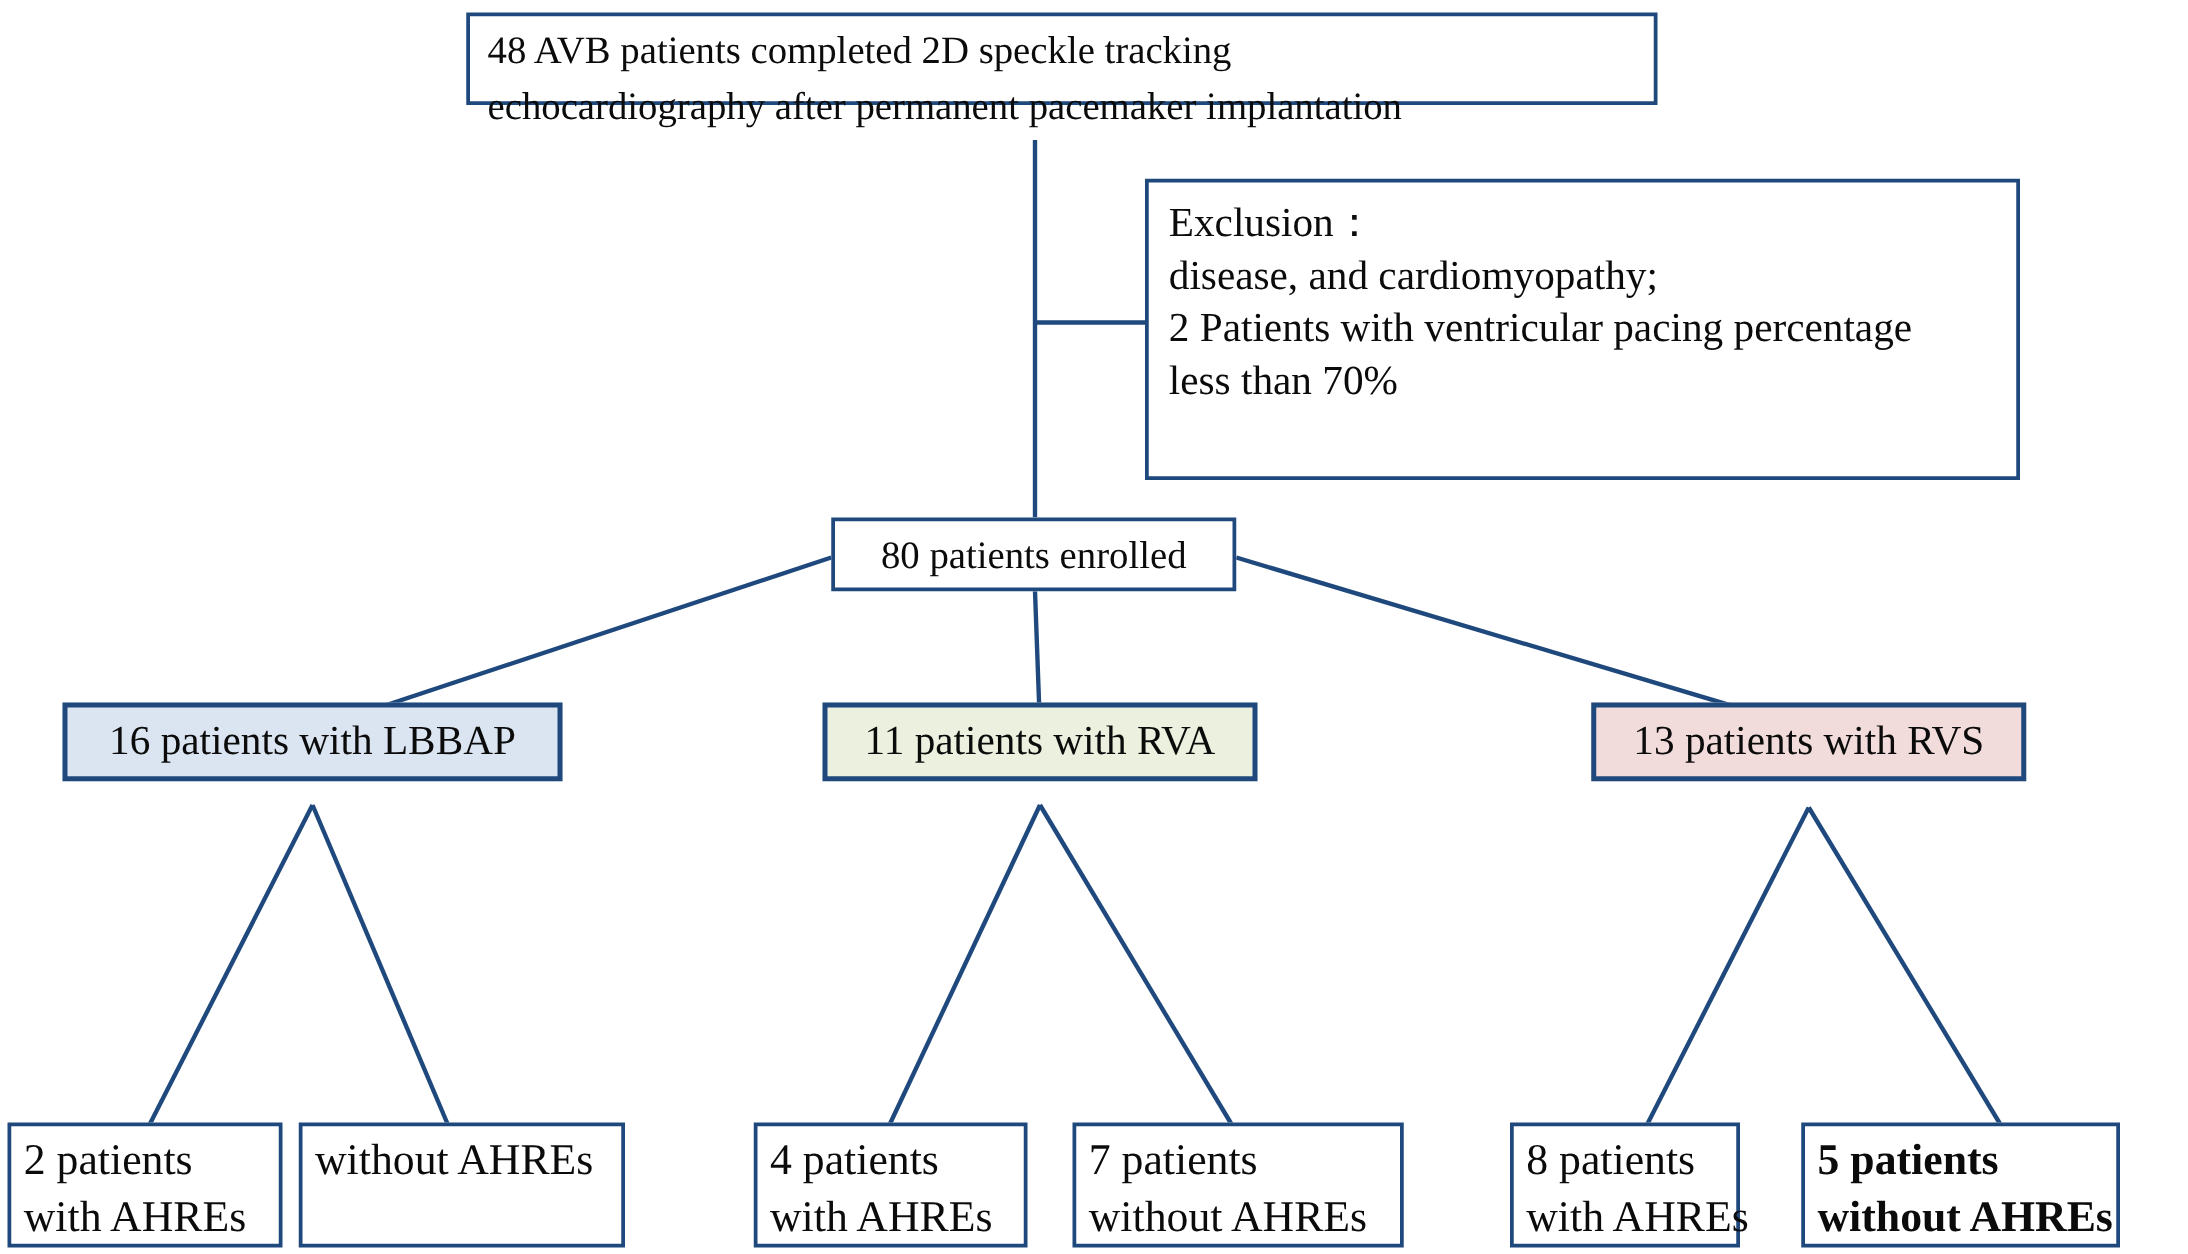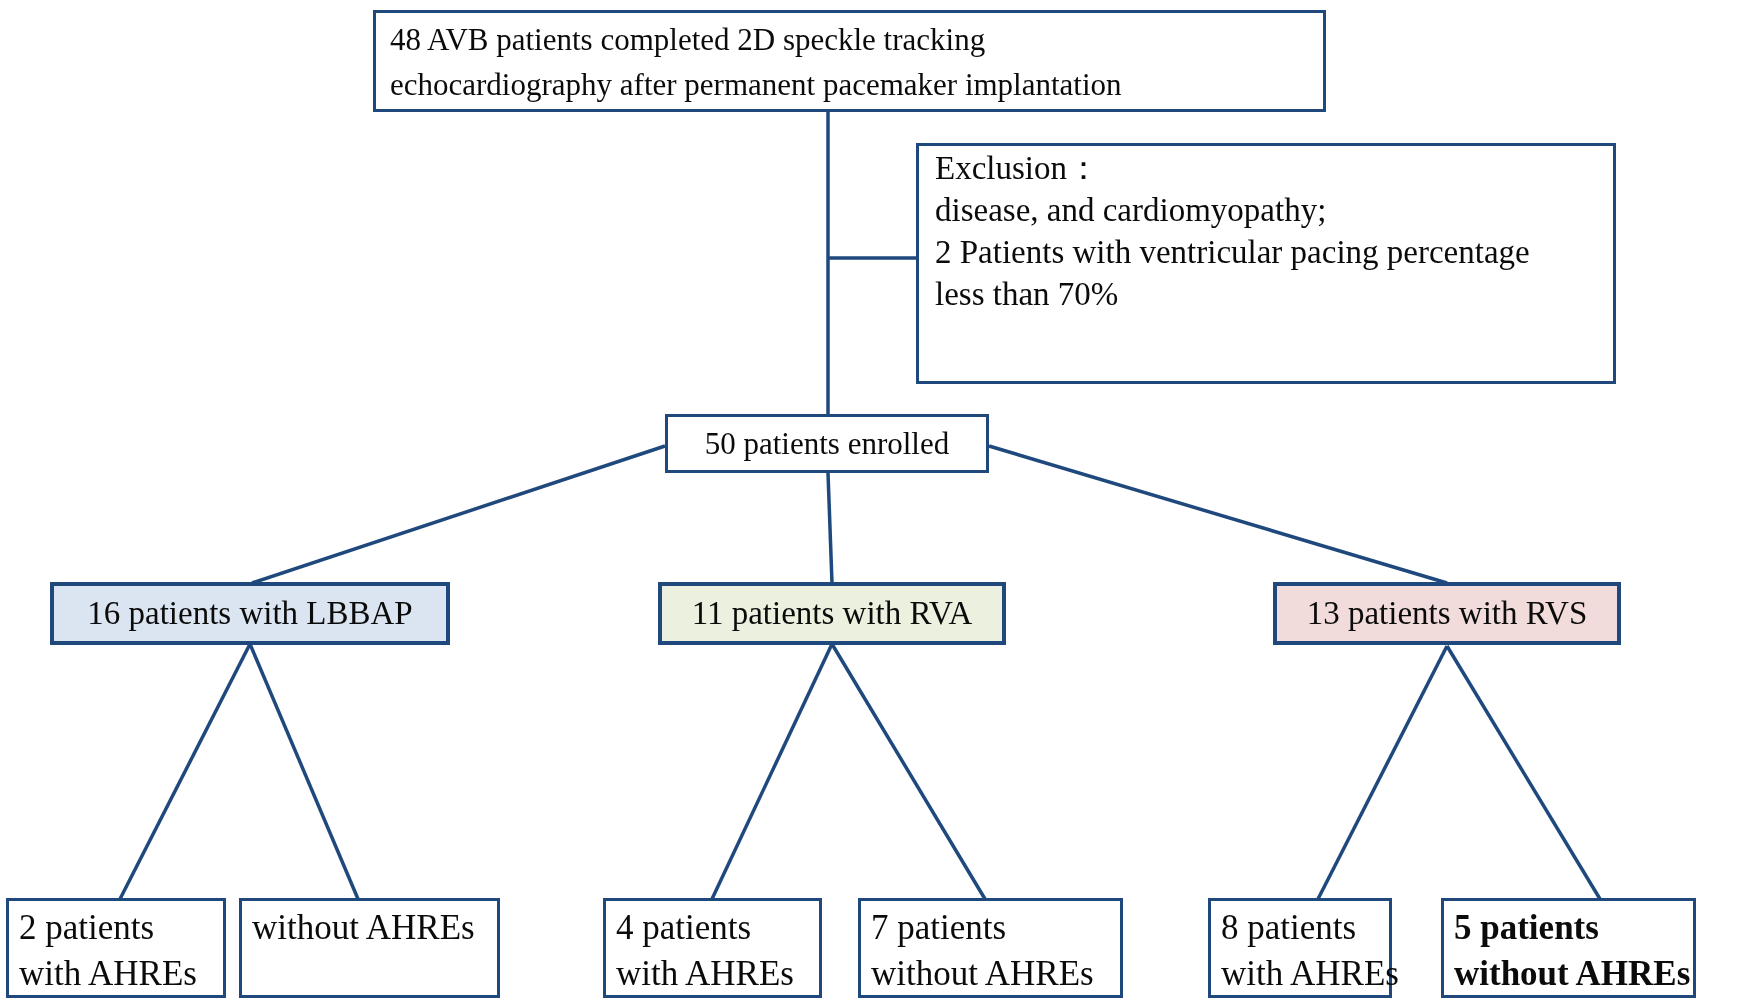--- a/index.html
+++ b/index.html
@@ -8,27 +8,27 @@
     font-family:"Liberation Serif","DejaVu Serif",serif;color:#0b0b0b;
   }
   .wires{position:absolute;left:0;top:0;width:1750px;height:1003px;}
   .wires line{stroke:var(--line,#1F497D);stroke-width:3.5;}
   .box{
     position:absolute;box-sizing:border-box;background:#ffffff;
     border:3px solid var(--line,#1F497D);
   }
   .line{white-space:nowrap;}
   
-  .root{left:373px;top:10px;width:953px;height:102px;padding:4px 14px;font-size:31px;line-height:45px;}
+  .root{left:373px;top:10px;width:953px;height:74px;padding:4px 14px;font-size:31px;line-height:45px;}
   
-  .exclusion{left:916px;top:143px;width:700px;height:241px;padding:1px 16px;font-size:33px;line-height:42px;}
+  .exclusion{left:916px;top:143px;width:700px;height:241px;padding:12px 16px;font-size:33px;line-height:42px;}
   
   .enrolled{left:665px;top:414px;width:324px;height:59px;display:flex;align-items:center;justify-content:center;font-size:31px;}
   
-  .group{top:582px;height:63px;border-width:4px;display:flex;align-items:center;justify-content:center;font-size:33px;}
+  .group{top:562px;height:63px;border-width:4px;display:flex;align-items:center;justify-content:center;font-size:33px;}
   .g-lbbap{left:50px;width:400px;}
   .g-rva{left:658px;width:348px;}
   .g-rvs{left:1273px;width:348px;}
   
   .outcome{top:898px;height:100px;padding:4px 10px;font-size:35px;line-height:46px;}
   .b1{left:6px;width:220px;}
   .b2{left:239px;width:261px;}
   .b3{left:603px;width:219px;}
   .b4{left:858px;width:265px;}
   .b5{left:1208px;width:184px;}
@@ -59,21 +59,21 @@
   </div>
 
   <div class="box exclusion">
     <div class="line">Exclusion：</div>
     <div class="line">disease, and cardiomyopathy;</div>
     <div class="line">2 Patients with ventricular pacing percentage</div>
     <div class="line">less than 70%</div>
   </div>
 
   <div class="box enrolled">
-    <span class="line">50 patients enrolled</span>
+    <span class="line">80 patients enrolled</span>
   </div>
 
   <div class="box group g-lbbap" style="background: rgb(219, 229, 241);">
     <span class="line">16 patients with LBBAP</span>
   </div>
   <div class="box group g-rva" style="background: rgb(235, 241, 222); justify-content: center;">
     <span class="line">11 patients with RVA</span>
   </div>
   <div class="box group g-rvs" style="background: rgb(242, 220, 219);">
     <span class="line">13 patients with RVS</span>

